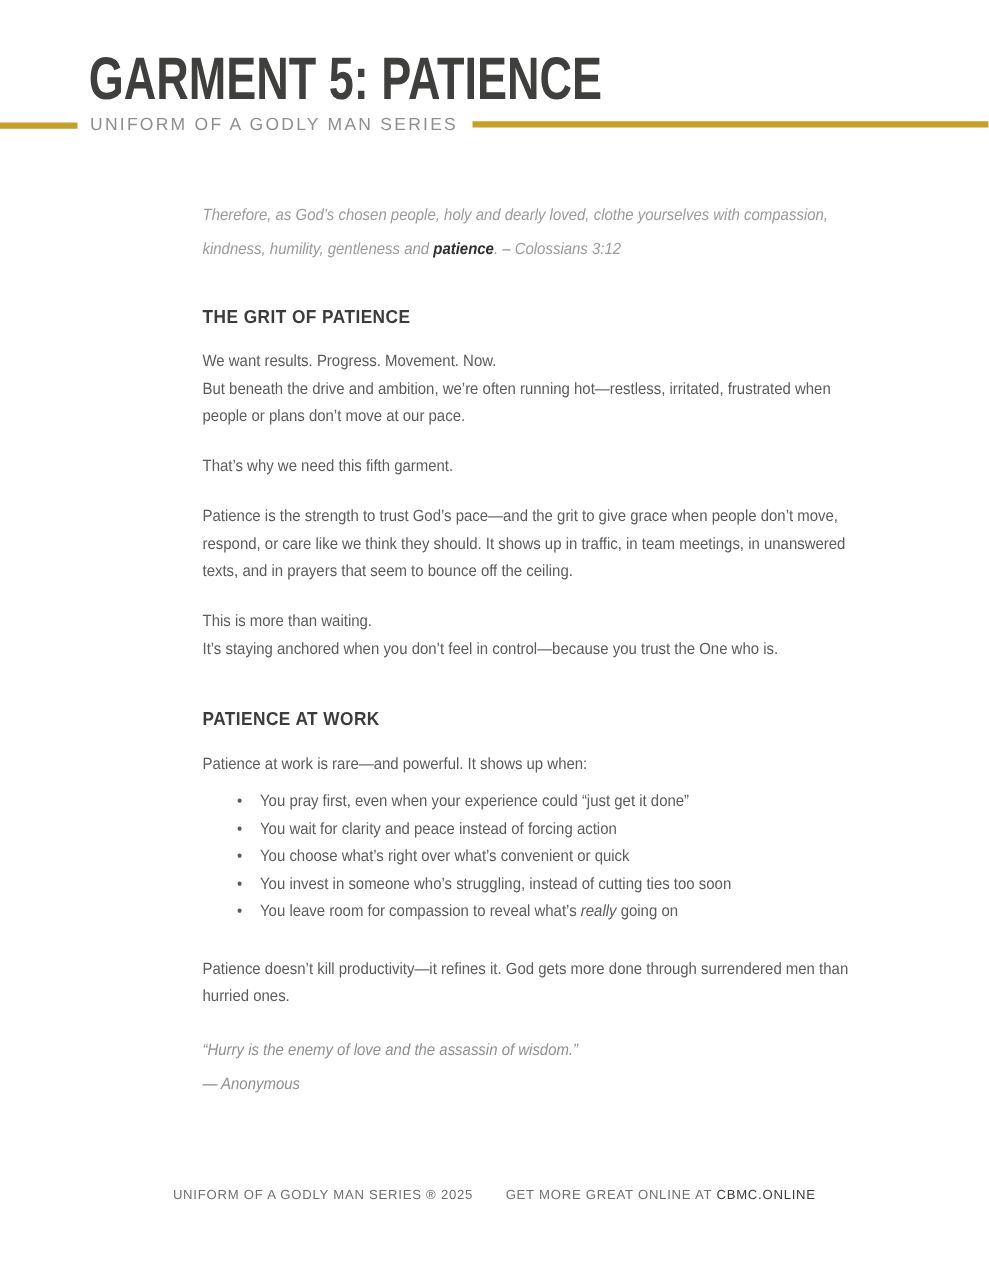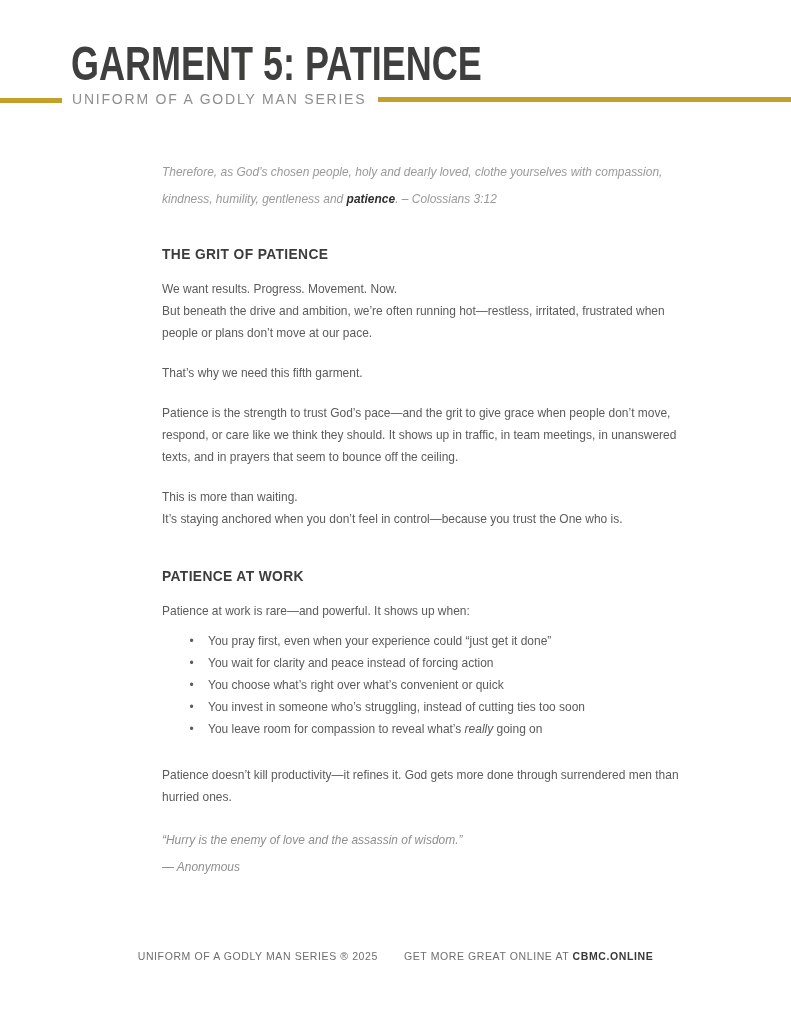--- a/index.html
+++ b/index.html
@@ -55,21 +55,21 @@
   }
 
   
   .footer {
     position:absolute; left:0; right:0; top:950px;
     display:flex; justify-content:center; gap:26px;
   }
   .footer-text {
     font-size:10.5px; letter-spacing:0.6px; color:#6E6E6E; white-space:nowrap;
   }
-  .footer-text .bold { font-weight:bold; color:#3A3A3A;margin-top:39px; }
+  .footer-text .bold { font-weight:normal; color:#3A3A3A;margin-top:39px; }
   .logo { display:flex; align-items:center; gap:6px; }
   .logo-word {
     font-size:22px; font-weight:bold; color:#2B2B2B; letter-spacing:0.5px;
     transform:scaleX(0.95); transform-origin:left center;
   }
 </style>
 </head>
 <body>
 
 <div class="page">

